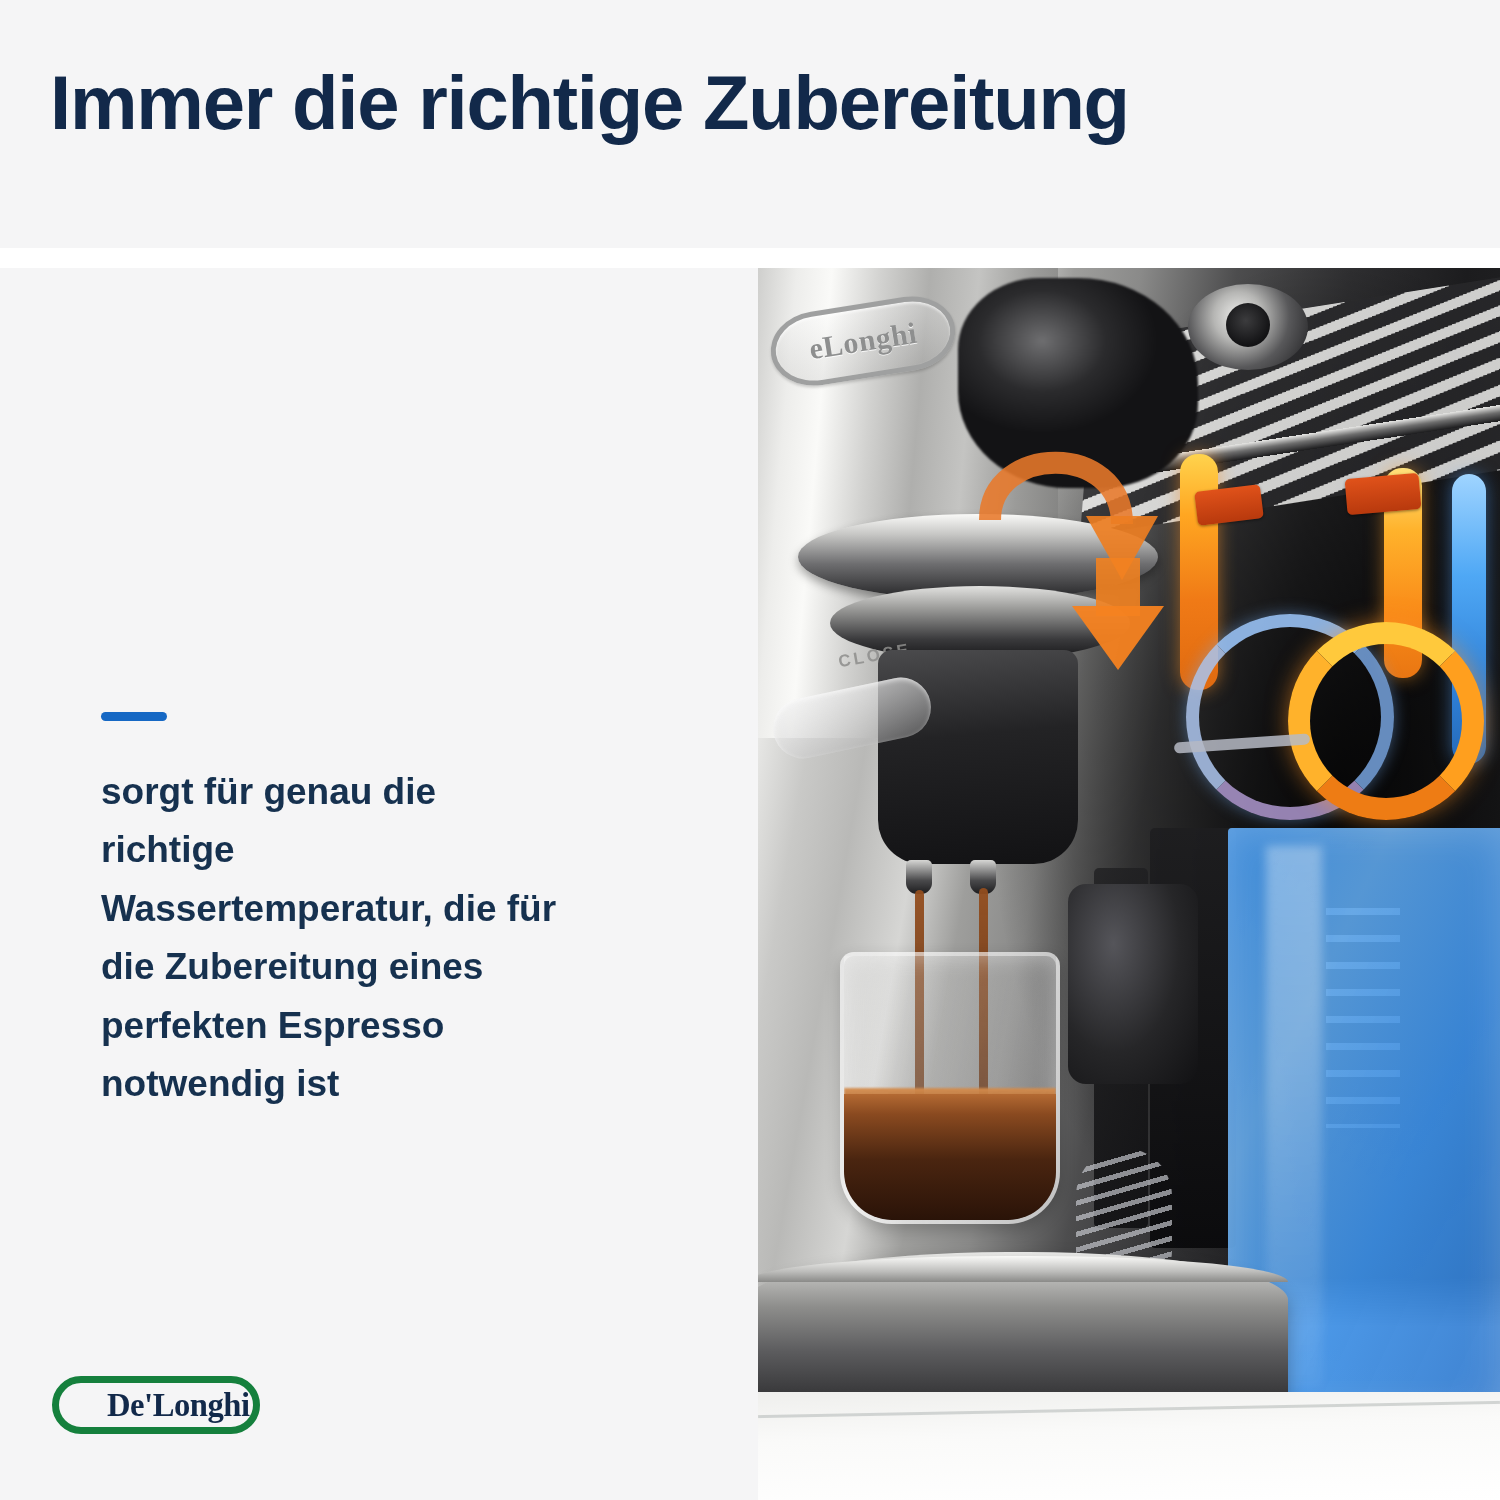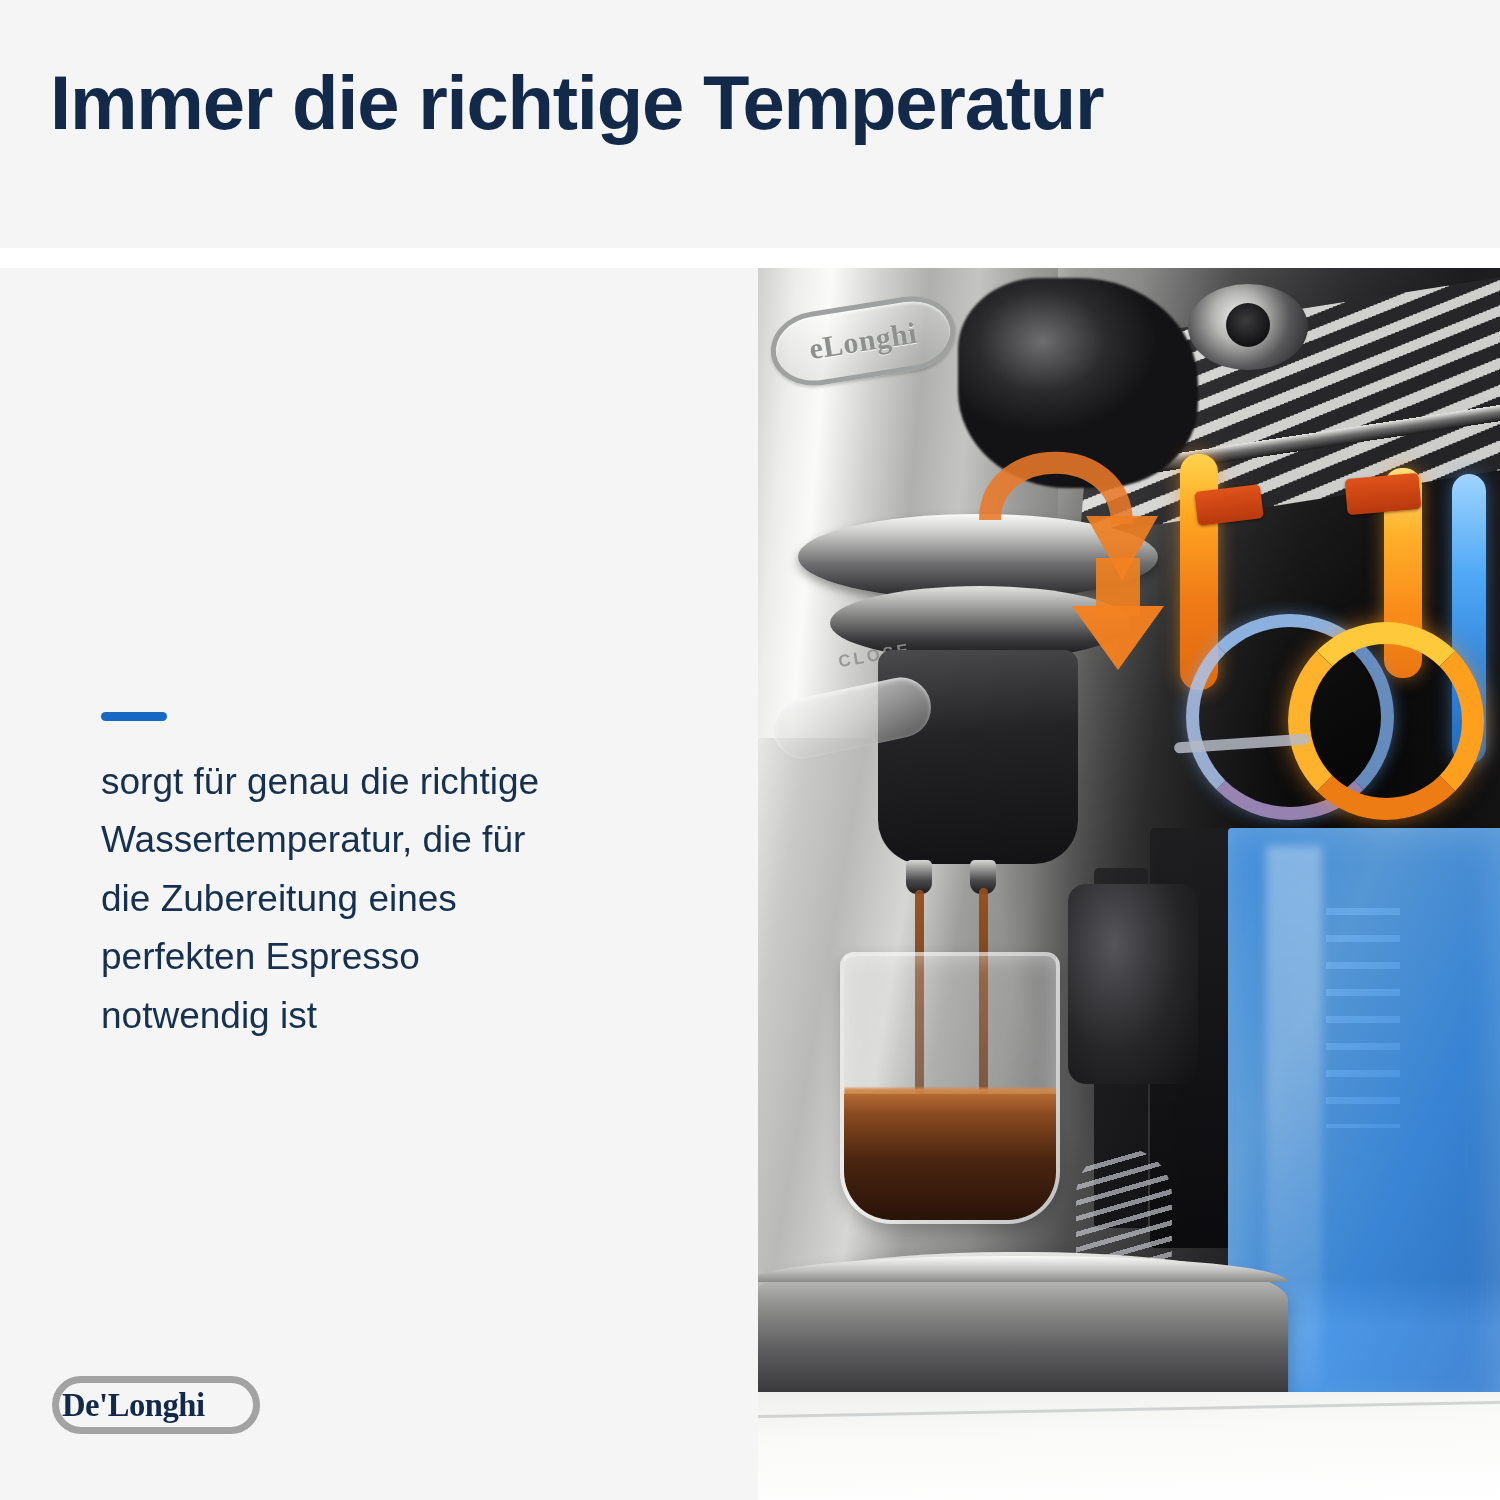--- a/index.html
+++ b/index.html
@@ -87,41 +87,41 @@
     top: 444px;
     width: 66px;
     height: 9px;
     border-radius: 5px;
     background: #1668C4;
   }
 
   .body-copy {
     position: absolute;
     left: 101px;
-    top: 485px;
+    top: 495px;
     width: 470px;
     font-size: 37px;
-    font-weight: 400;
+    font-weight: 700;
     line-height: 1.58;
     color: #16314F;
   }
 
   
   .logo {
     position: absolute;
     left: 52px;
     top: 1108px;
     width: 208px;
     height: 58px;
-    border: 7px solid #a3a3a3;
+    border: 7px solid #15803d;
     border-radius: 29px;
     background: transparent;
     display: flex;
     align-items: center;
-    justify-content: flex-start;
+    justify-content: flex-end;
   }
 
   .logo-text {
     font-family: "Liberation Serif", serif;
     font-size: 34px;
     font-weight: 700;
     color: #12294A;
     letter-spacing: -0.5px;
     line-height: 1;
     transform: scaleX(0.96);
@@ -513,21 +513,21 @@
     transform: rotate(-1.1deg);
     filter: blur(0.6px);
   }
 </style>
 </head>
 <body>
 
 <div class="page">
 
   <div class="header-band">
-    <h1 class="headline">Immer die richtige Temperatur</h1>
+    <h1 class="headline">Immer die richtige Zubereitung</h1>
   </div>
   <div class="band-divider"></div>
 
   <div class="content">
 
     <div class="left-col">
 
 
       <div class="accent-rule"></div>
 

